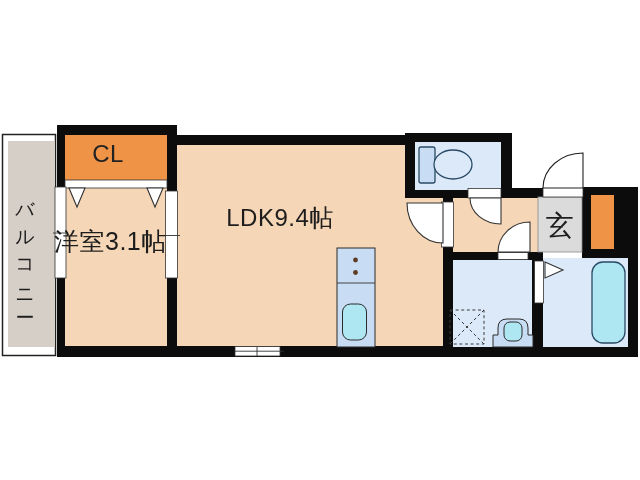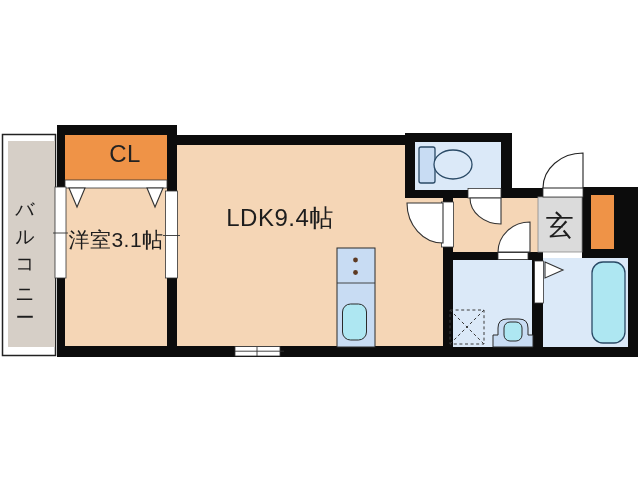--- a/index.html
+++ b/index.html
@@ -138,20 +138,20 @@
     </g>
 
     <g>
       <rect x="543" y="187.5" width="40" height="9.5" class="open"></rect>
       <path d="M583,188 L543,188 A40,35 0 0 1 583,153 Z" fill="#ffffff" stroke="#222" stroke-width="1.1"></path>
     </g>
   </svg>
 
   <div class="lbl v" style="left:16px;top:188px;font-size:19px;">バルコニー</div>
 
-  <div class="lbl" style="left:74px;top:142px;width:102px;font-size:24px;color:#222;">CL</div>
+  <div class="lbl" style="left:57px;top:142px;width:102px;font-size:24px;color:#222;">CL</div>
 
-  <div class="lbl" style="left:62px;top:229px;width:108px;font-size:21px;">洋室3.1帖</div>
+  <div class="lbl" style="left:54px;top:229px;width:108px;font-size:25px;">洋室3.1帖</div>
 
   <div class="lbl" style="left:180px;top:206px;width:200px;font-size:24px;">LDK9.4帖</div>
 
   <div class="lbl" style="left:538px;top:212px;width:44px;font-size:28px;">玄</div>
 </div>
 
 </body></html>

